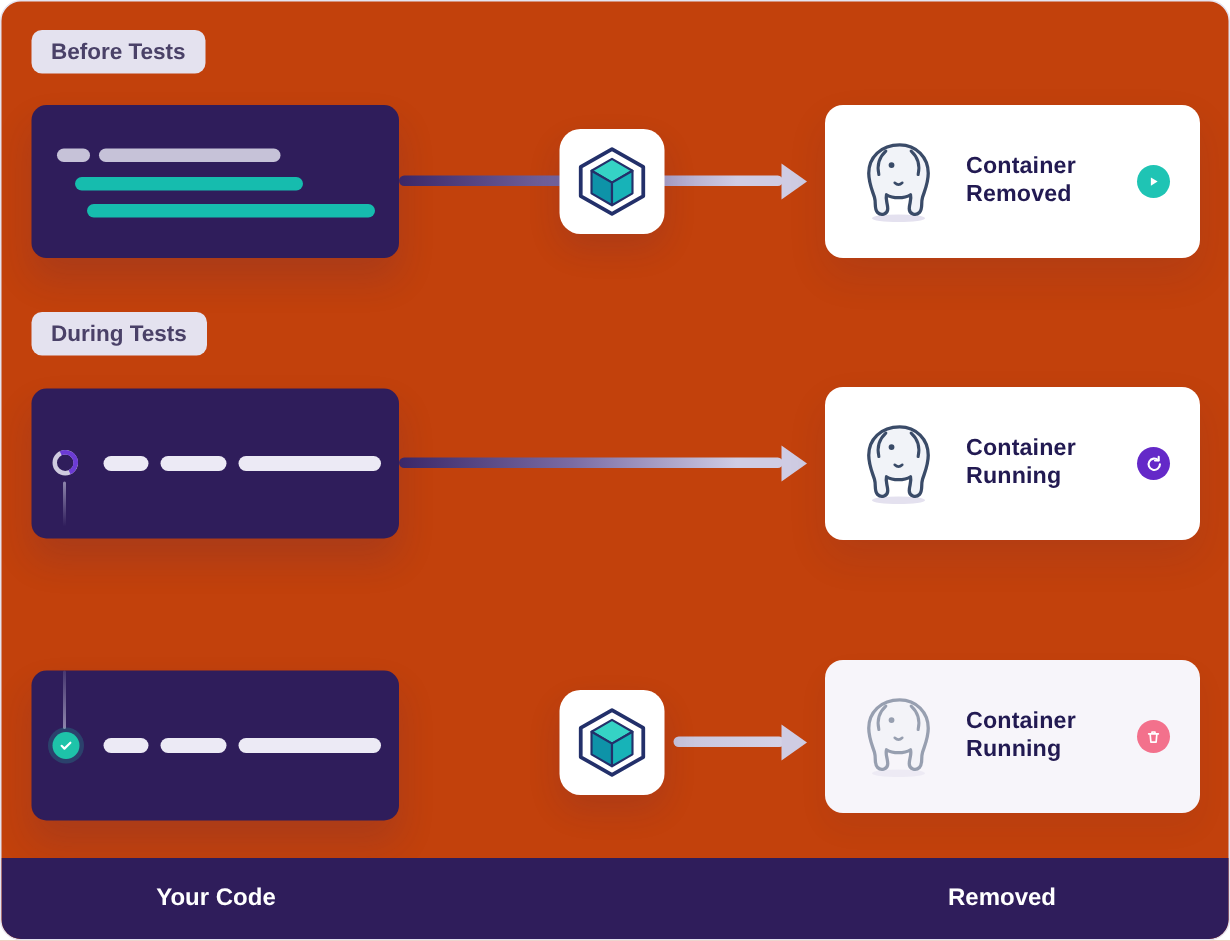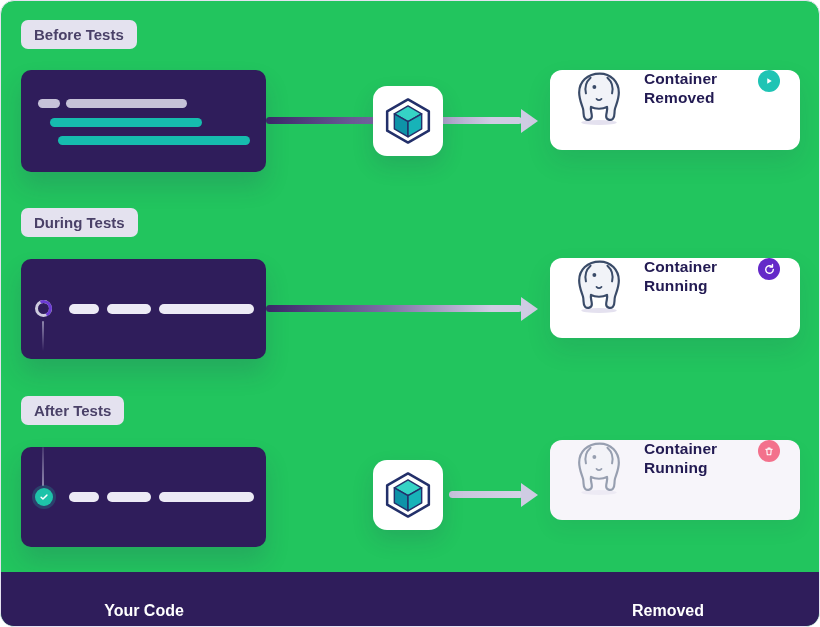--- a/index.html
+++ b/index.html
@@ -1,20 +1,20 @@
 <!DOCTYPE html>
 <html><head>
 <meta charset="utf-8">
 <style>
   * { margin:0; padding:0; box-sizing:border-box; }
   html,body { background:#ffffff; font-family:"Liberation Sans", sans-serif; }
 
   .canvas {
     position:relative; width:820px; height:627px;
-    background:#22c55e; border:1px solid #E5E3F0; border-radius:14px;
+    background:#c2410c; border:1px solid #E5E3F0; border-radius:14px;
     overflow:hidden;
   }
 
   .badge {
     position:absolute; left:20px;
     background:#E4E2EF; color:#4A4168;
     font-size:15px; font-weight:bold;
     padding:6px 13px; border-radius:7px; white-space:nowrap;
   }
 
@@ -51,24 +51,24 @@
   }
 
   .cube-card {
     position:absolute; width:70px; height:70px; z-index:2;
     background:#ffffff; border-radius:14px;
     box-shadow:0 10px 22px rgba(47,29,91,0.14);
     display:flex; align-items:center; justify-content:center;
   }
 
   .result-card {
-    position:absolute; left:549px; width:250px; height:80px; z-index:2;
+    position:absolute; left:549px; width:250px; height:102px; z-index:2;
     background:#ffffff; border-radius:12px;
     box-shadow:0 12px 26px rgba(47,29,91,0.10);
-    display:flex; align-items:flex-start; gap:18px;
+    display:flex; align-items:center; gap:18px;
     padding:0 20px 0 22px;
   }
   .result-card.faded { background:#F7F5FA; box-shadow:0 10px 20px rgba(47,29,91,0.06); }
   .result-card.faded .elephant { opacity:0.5; }
 
   .elephant { flex:0 0 auto; display:flex; }
   .card-title { flex:1; font-size:15.5px; font-weight:bold; color:#221A52; line-height:1.22; letter-spacing:0.1px; }
 
   .status {
     flex:0 0 auto; width:22px; height:22px; border-radius:50%;
@@ -77,21 +77,21 @@
   .status.started { background:#1FC4B4; }
   .status.running { background:#6429C8; }
   .status.removed { background:#F3718C; }
 
   .footer {
     position:absolute; left:0; bottom:0; width:820px; height:54px;
     background:#2F1D5B; z-index:3;
   }
   .footer-item {
     position:absolute; top:50%; transform:translateY(-50%);
-    color:#ffffff; font-weight:bold; font-size:16px; text-align:center;margin-top:12px;
+    color:#ffffff; font-weight:bold; font-size:16px; text-align:center;
   }
   .footer-group {
     position:absolute; top:50%; transform:translateY(-50%);
     display:flex; align-items:center; justify-content:center; gap:9px;
     color:#ffffff; font-weight:bold; font-size:16px;
   }
 </style>
 </head>
 <body>
 
@@ -171,21 +171,20 @@
       <div>Running</div>
     </div>
     <div class="status running">
       <svg width="13" height="13" viewBox="0 0 24 24">
         <path d="M19 12a7 7 0 1 1-2.05-4.95" fill="none" stroke="#fff" stroke-width="2.6" stroke-linecap="round"></path>
         <path d="M17.5 2.8v4.6h-4.6" fill="none" stroke="#fff" stroke-width="2.6" stroke-linecap="round" stroke-linejoin="round"></path>
       </svg>
     </div>
   </div>
 
-  <div class="badge" style="top:395px">After Tests</div>
 
   <div class="code-block" style="top:446px;height:100px">
     <div class="timeline-line line-up" style="top:0px;left:21px;height:39px"></div>
     <div class="check-circle" style="top:41px;left:14px">
       <svg width="10" height="10" viewBox="0 0 24 24">
           <path d="M5 12.5l4.5 4.5L19 7.5" fill="none" stroke="#fff" stroke-width="3.4" stroke-linecap="round" stroke-linejoin="round"></path>
         </svg>
     </div>
     <div class="sk white" style="top:45px;left:48px;width:30px"></div>
     <div class="sk white" style="top:45px;left:86px;width:44px"></div>

